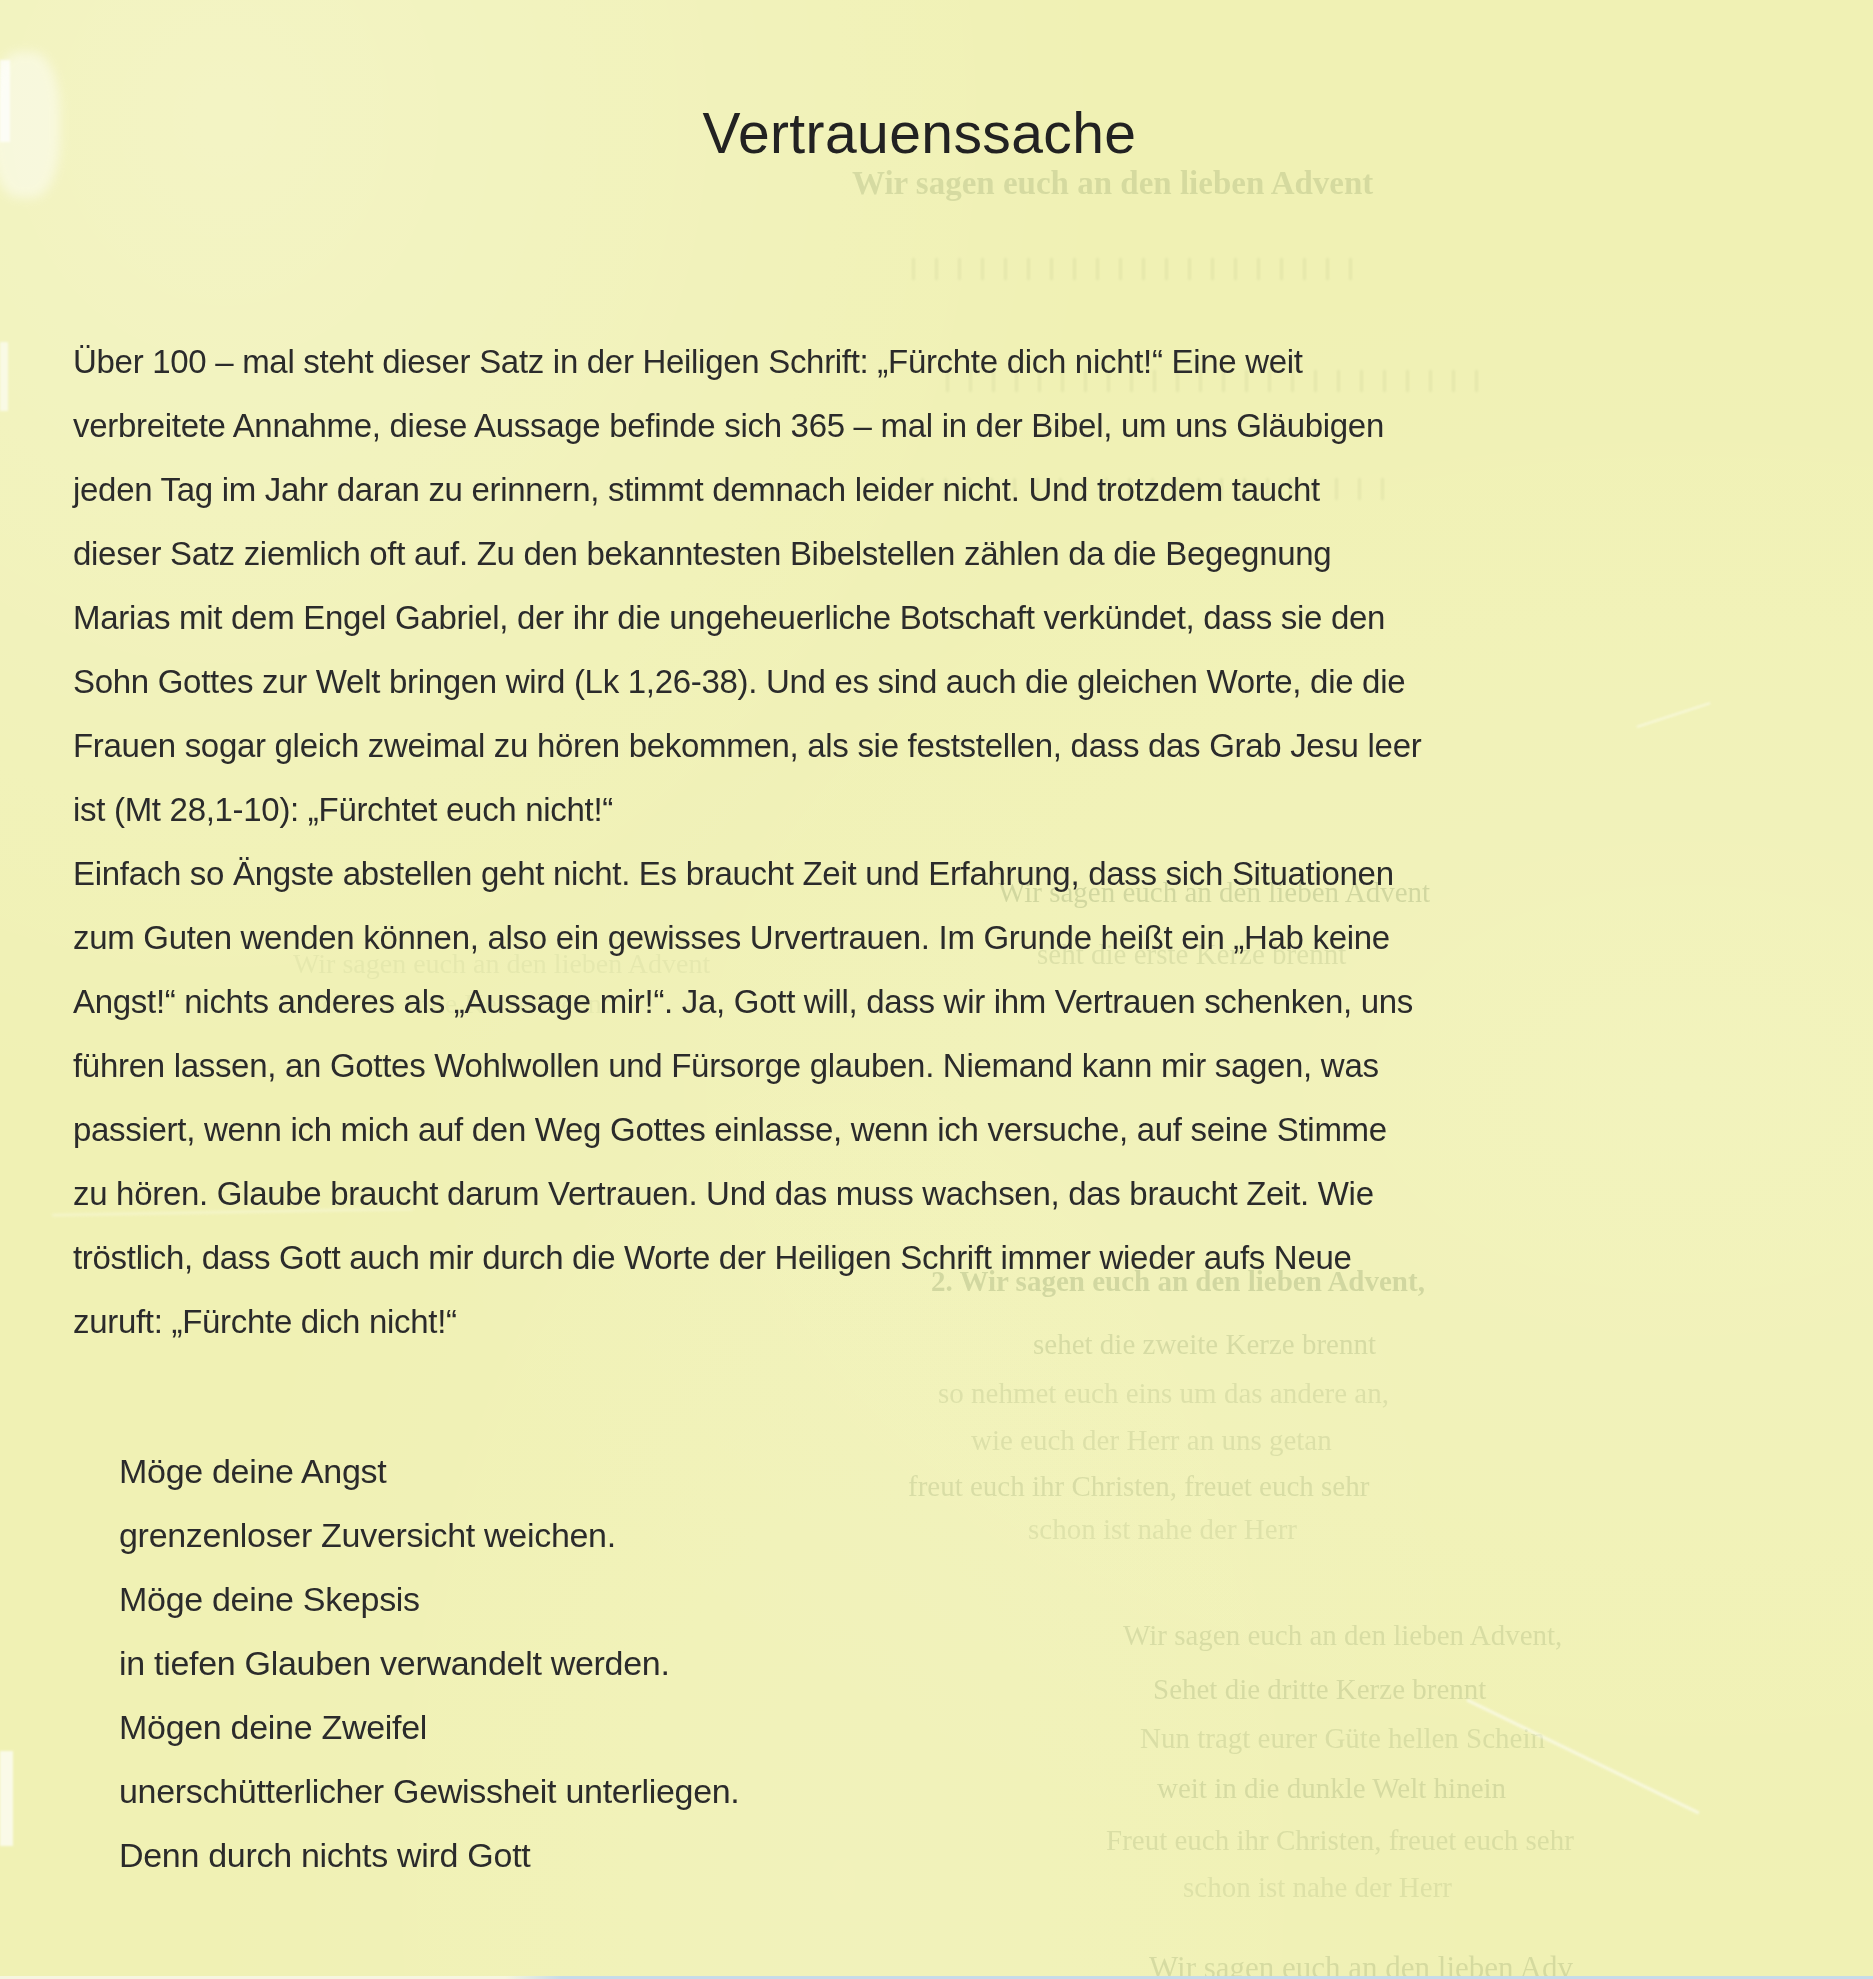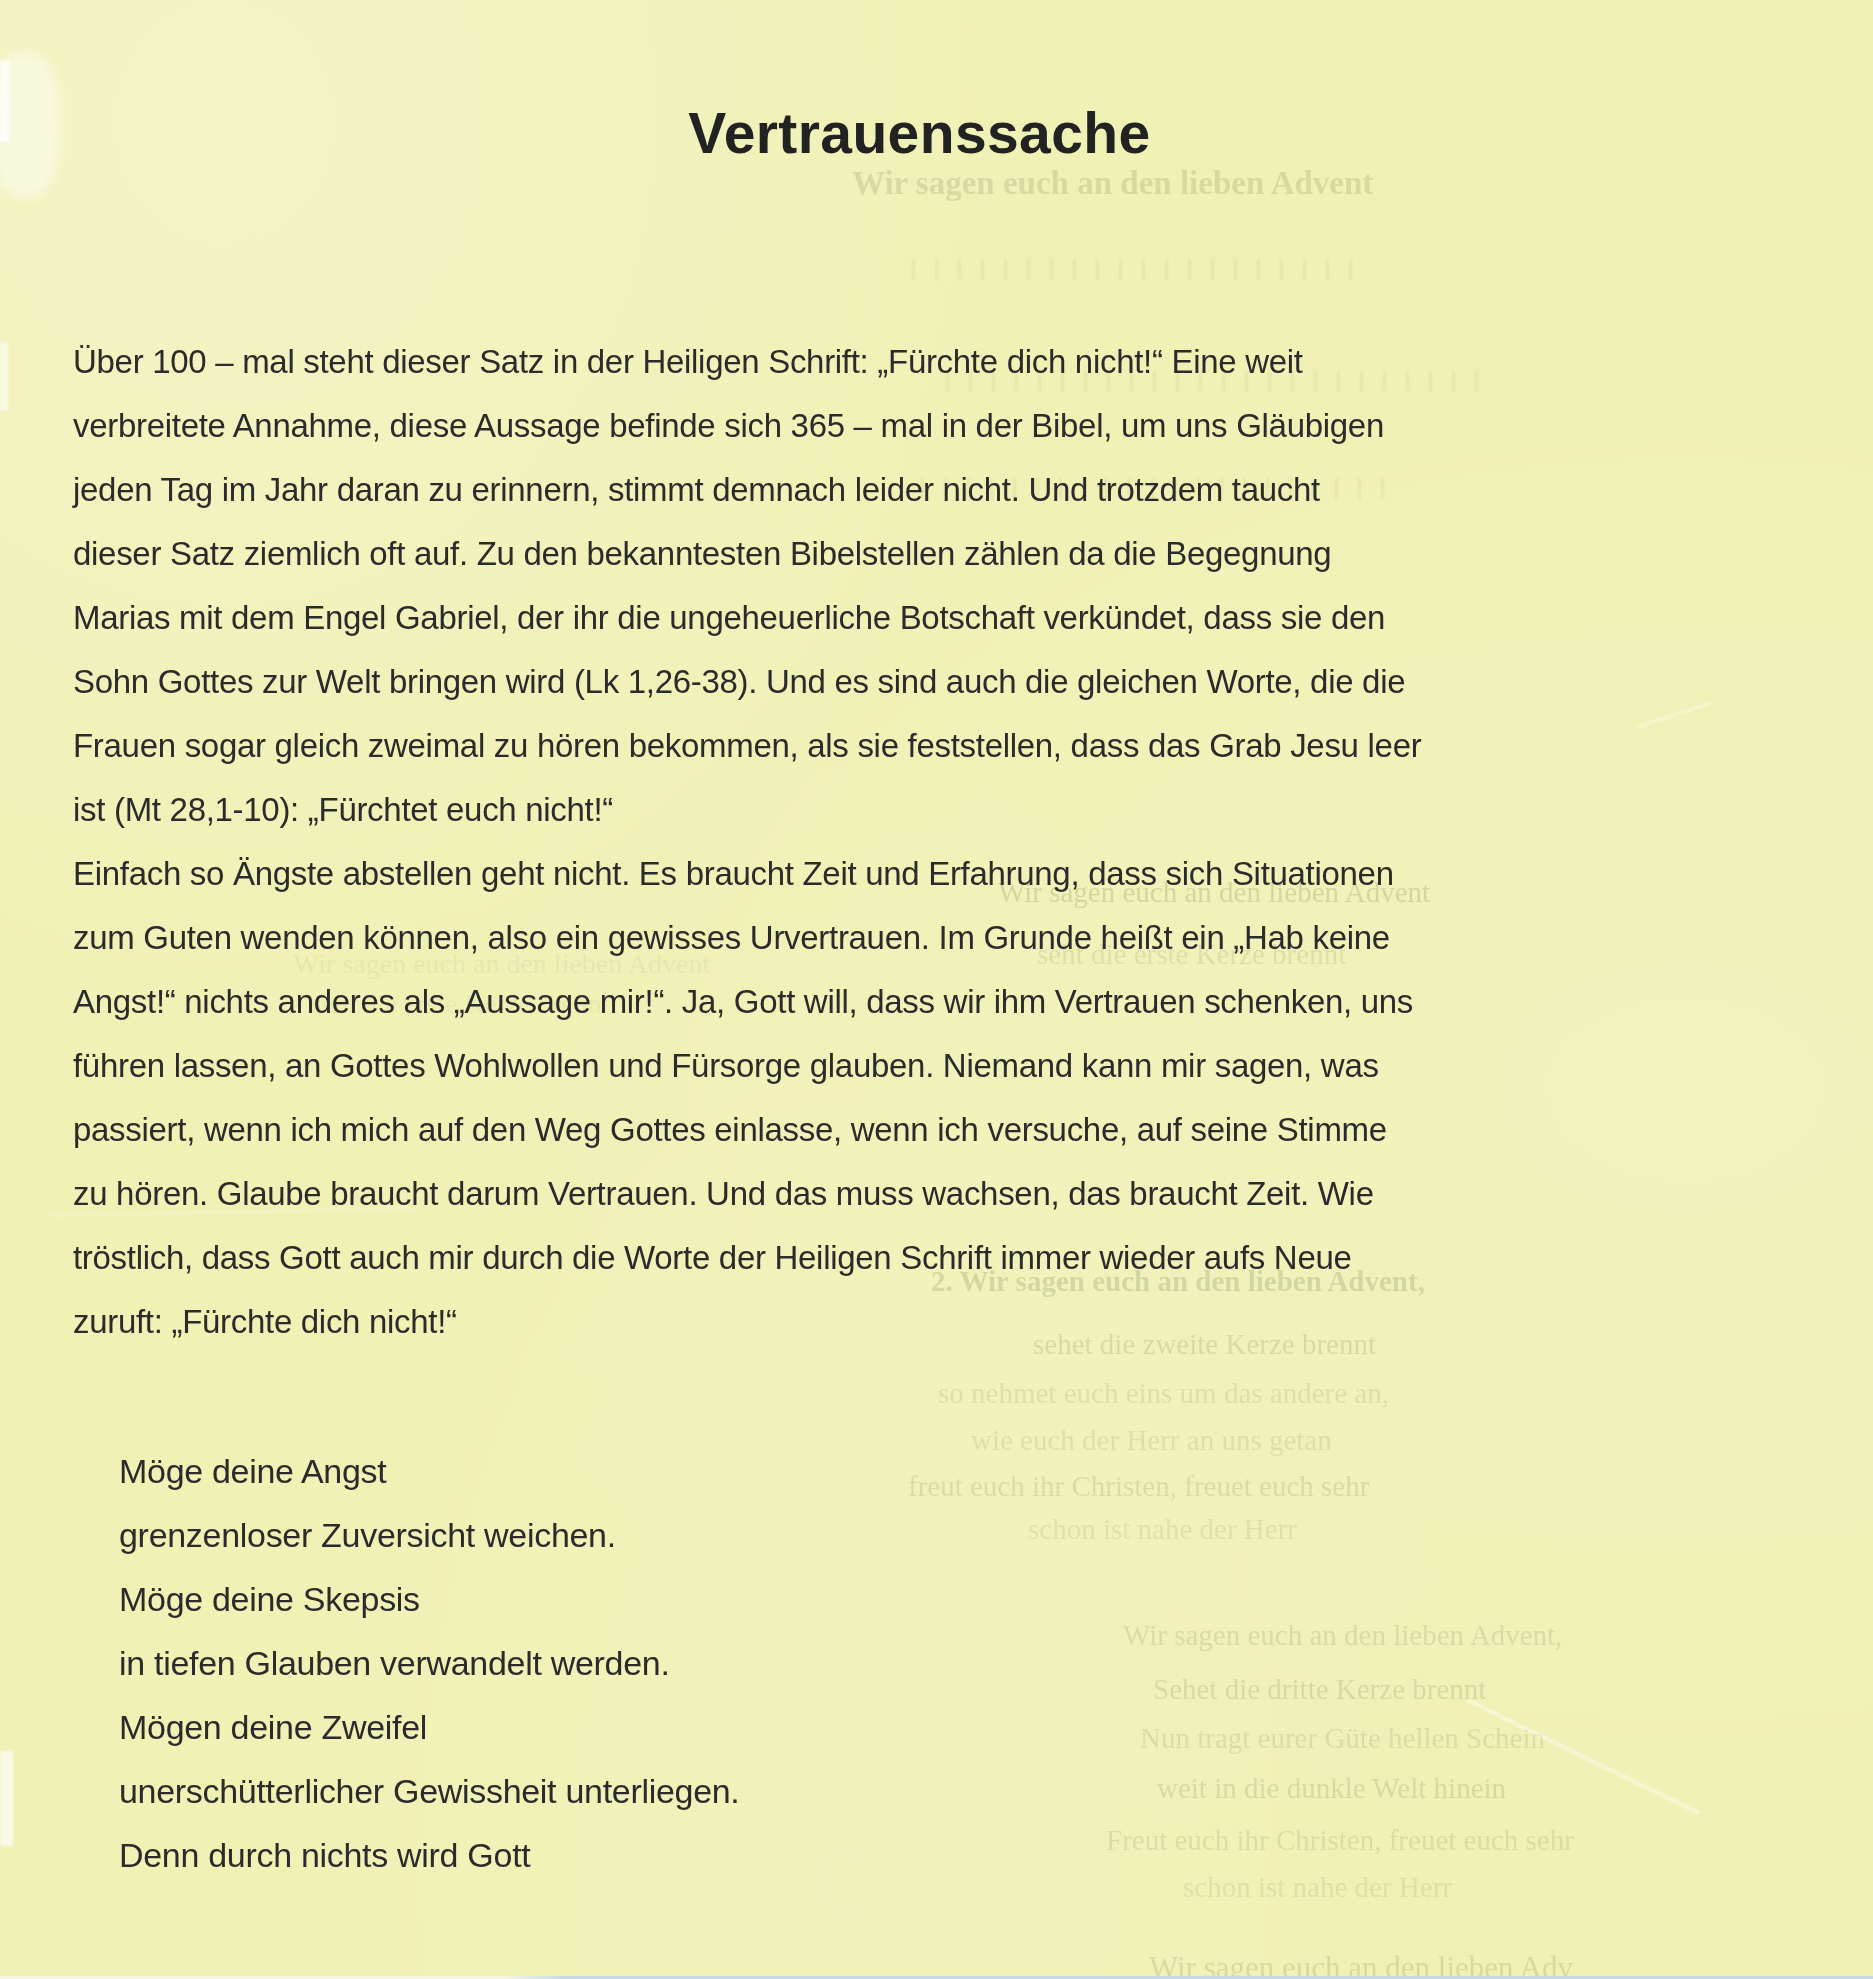--- a/index.html
+++ b/index.html
@@ -16,21 +16,21 @@
     font-family: "Liberation Sans", sans-serif;
     color: #2b2b2b;
   }
   .title {
     position: absolute;
     left: 0; right: 34px;
     top: 100px;
     margin: 0;
     text-align: center;
     font-size: 57px;
-    font-weight: bold;
+    font-weight: normal;
     letter-spacing: 0.4px;
     color: #222;
   }
   .body-text {
     position: absolute;
     left: 73px;
     top: 330px;
     width: 1747px;
   }
   .body-text .bl {

